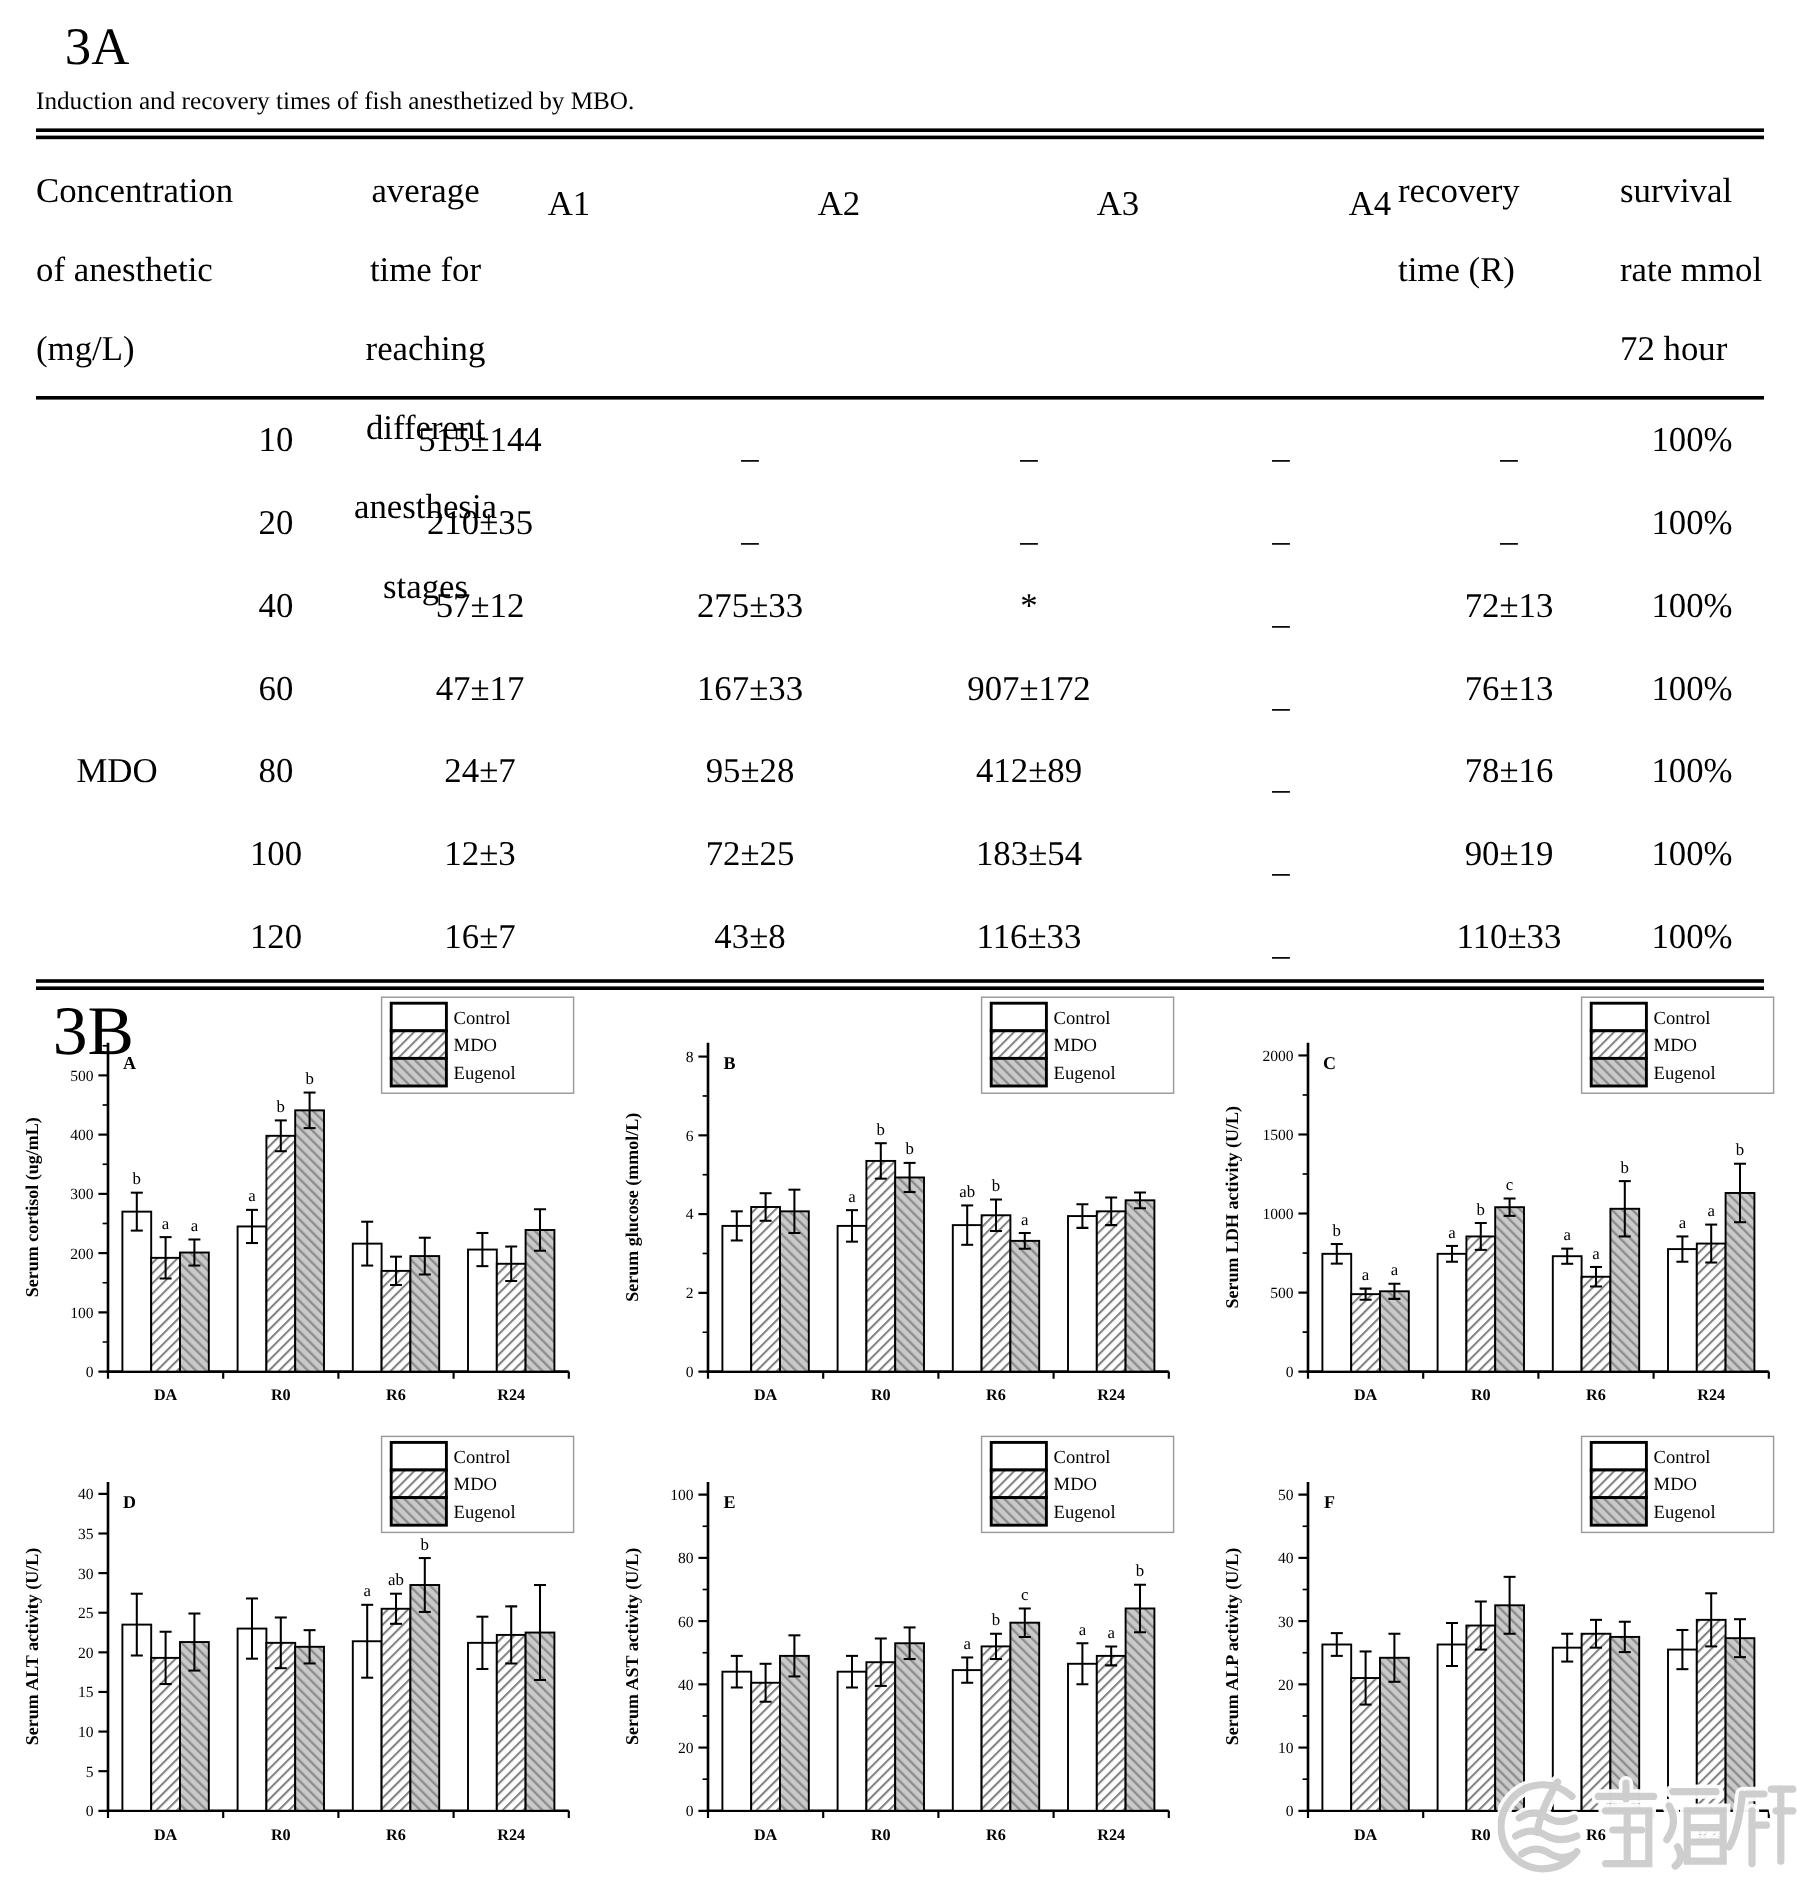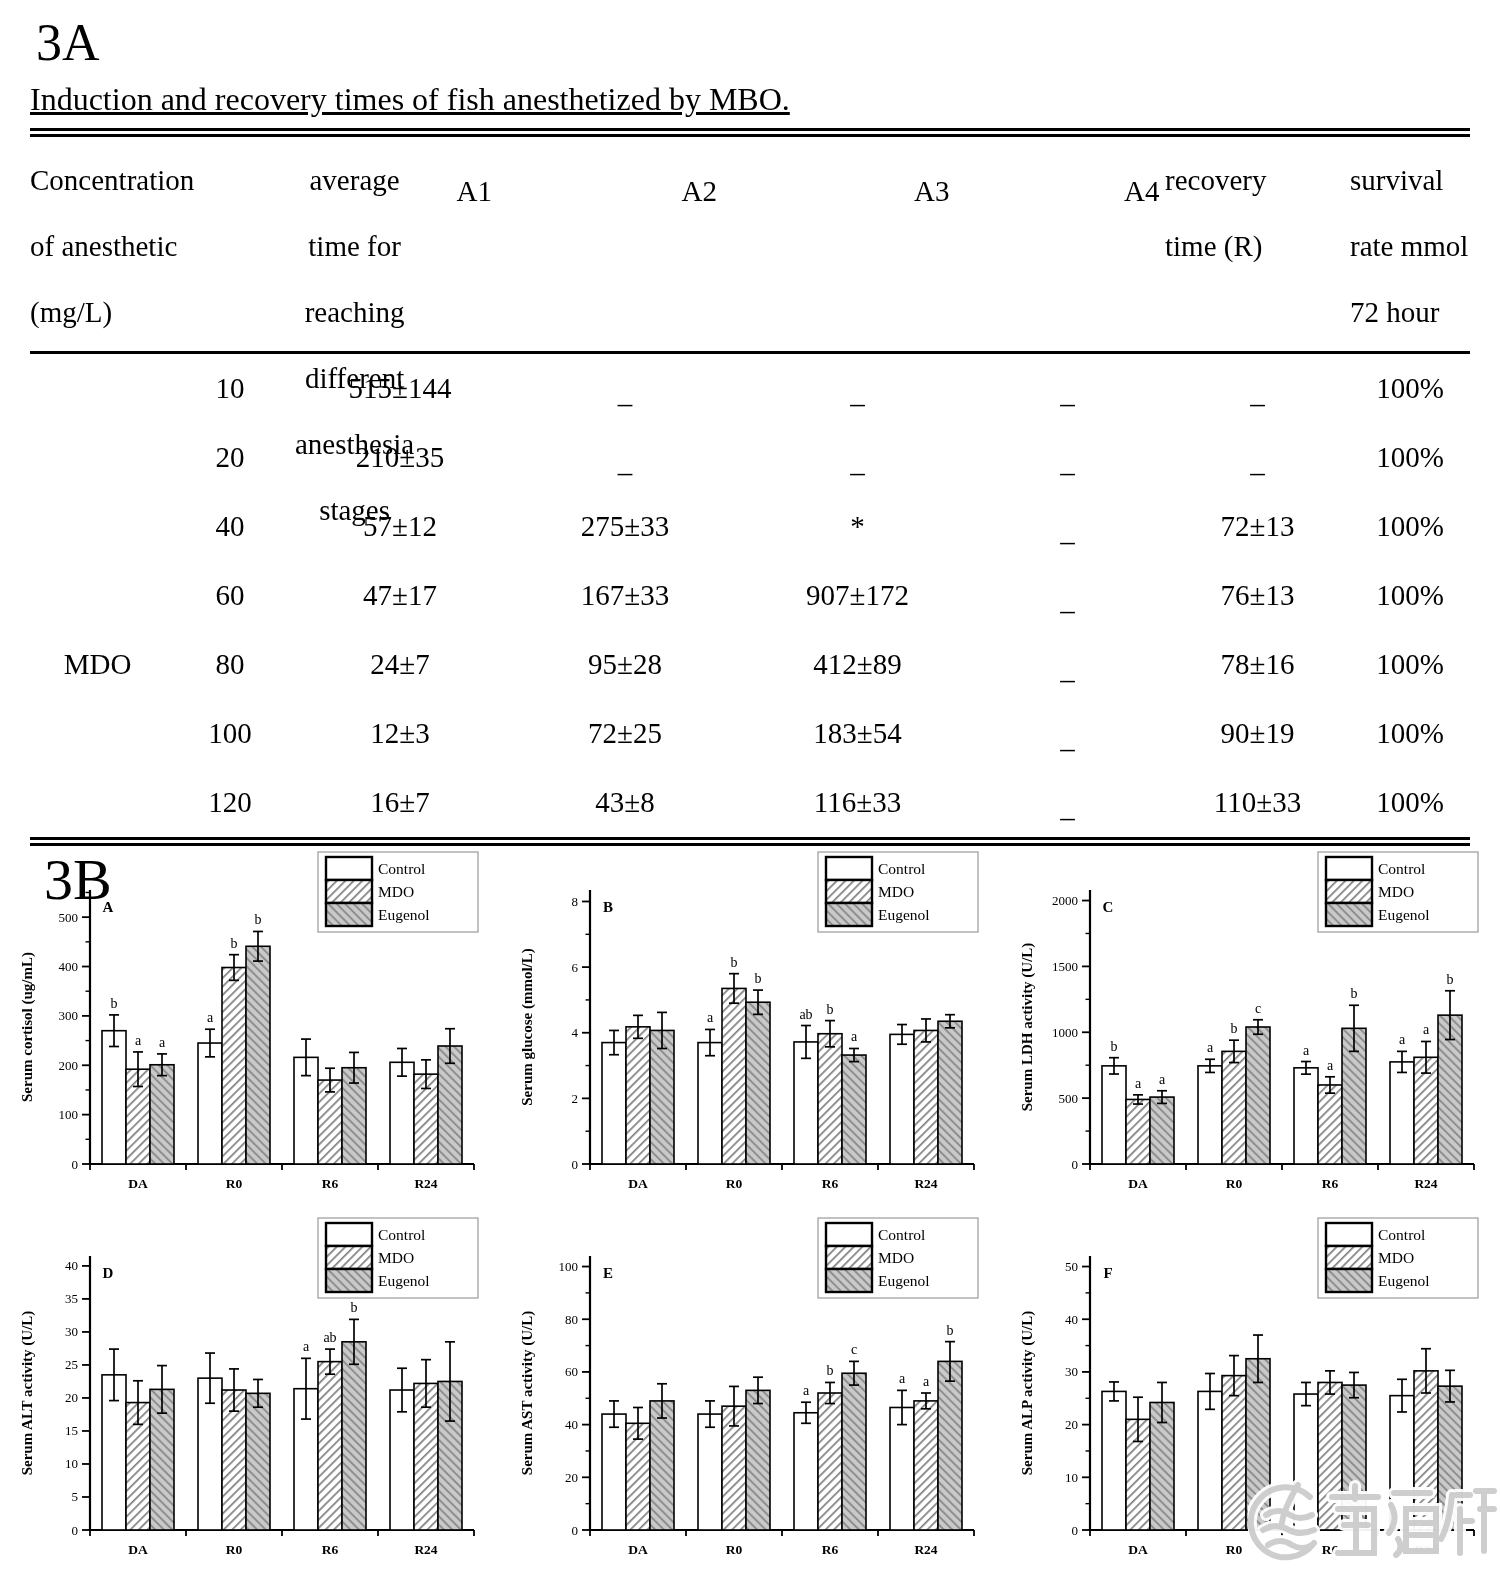--- a/index.html
+++ b/index.html
@@ -3,22 +3,22 @@
 <meta charset="utf-8">
 <style>
   * { box-sizing: border-box; }
   html,body { margin:0; padding:0; }
   body {
     width:1500px; height:1583px; background:#fff; color:#000;
     font-family:"Liberation Serif","DejaVu Serif",serif;
     position:relative; overflow:hidden;
   }
   .sect3a { padding:12px 30px 0 30px; }
-  .fig-label { font-size:52px; line-height:1.05; margin:4px 0 10px 6px; }
-  .table-title { font-size:32px; margin:0 0 10px 0;text-decoration:underline; }
+  .fig-label { font-size:44px; line-height:1.05; margin:4px 0 10px 24px; }
+  .table-title { font-size:21px; margin:0 0 10px 0; }
   .rule-double { height:9px; border-top:3px solid #000; border-bottom:3px solid #000; }
   .rule-single { border-top:3px solid #000; }
 
   .thead { display:grid; grid-template-columns:265px 870px 185px 120px; padding:10px 0 6px 0; font-size:29px; }
   .th-stack div { height:66px; line-height:66px; text-align:left; }
   .stages { display:flex; flex-direction:row; }
   .stages-title { height:66px; line-height:66px; text-align:center; }
   .stages-rule { height:0; border-top:3px solid #000; margin:30px -20px 0 -25px; }
   .stages-subs { display:grid; grid-template-columns:210px 240px 225px 195px; margin-top:28px; text-align:center; }
 

